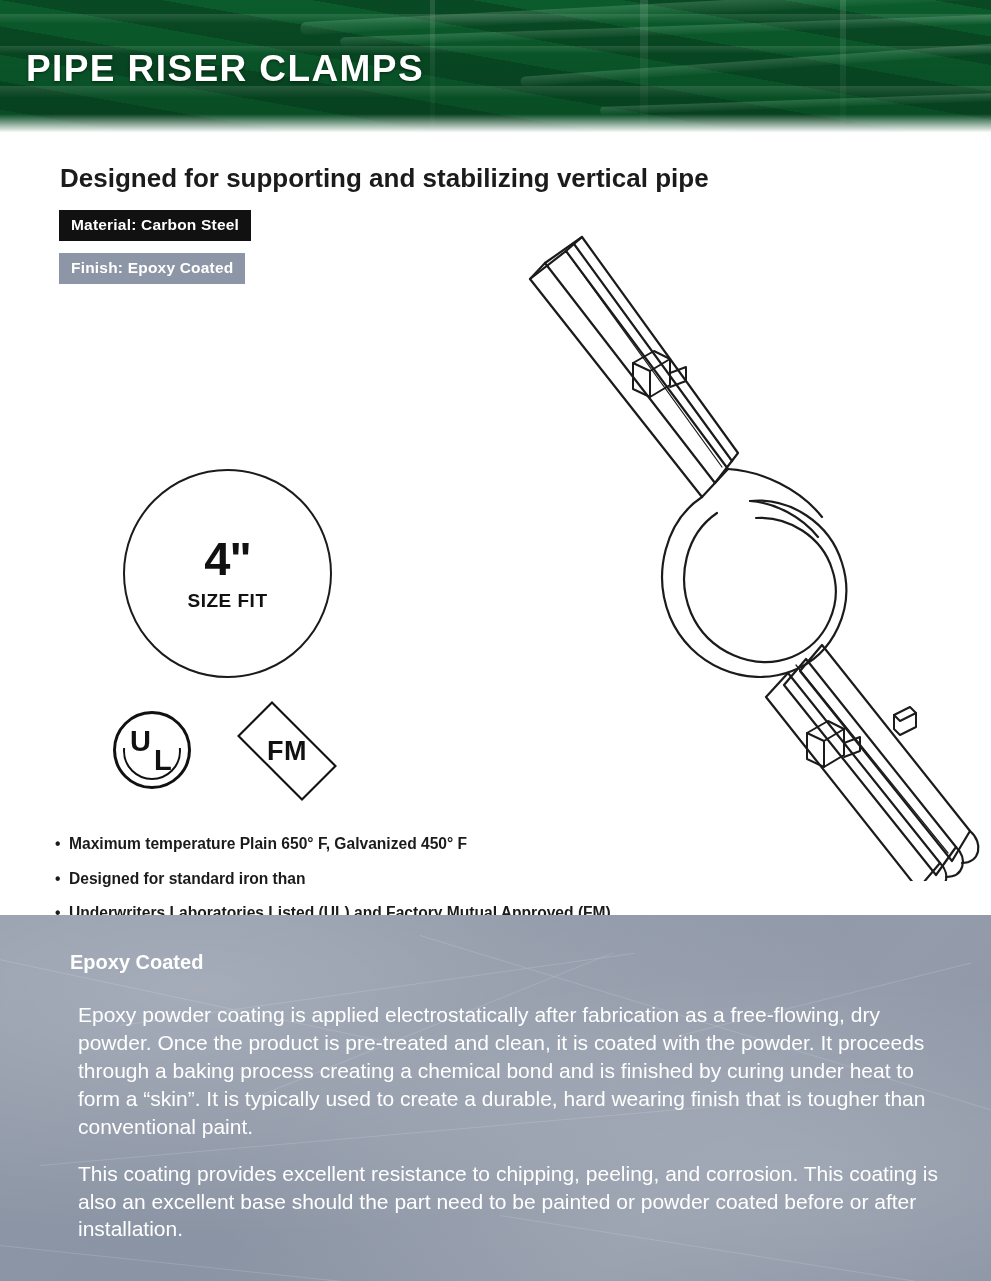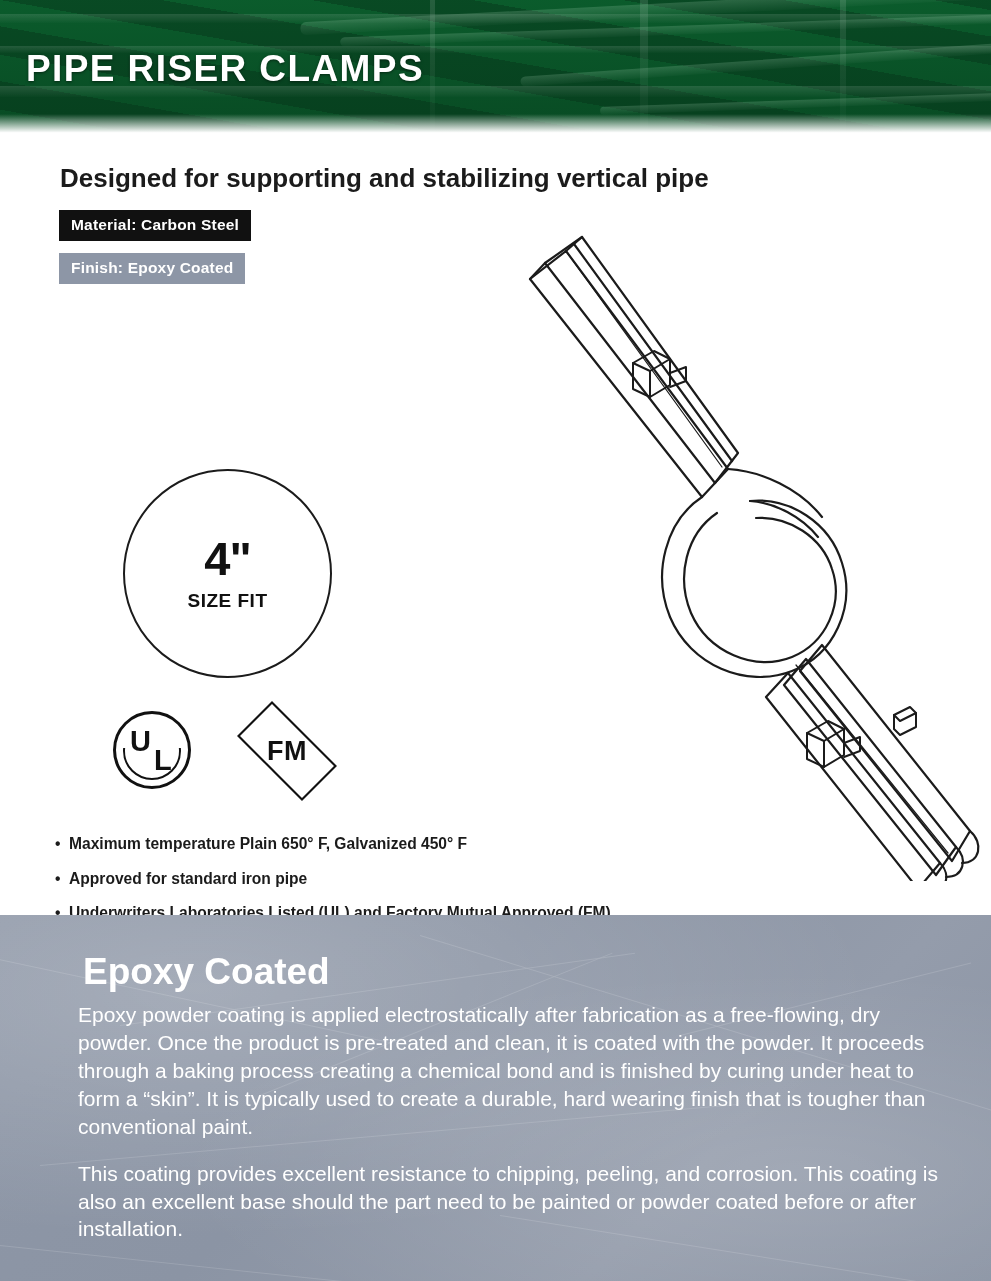--- a/index.html
+++ b/index.html
@@ -188,22 +188,22 @@
   }
   .gray-veins { position: absolute; inset: 0; opacity: .18; }
   .vein {
     position: absolute;
     background: rgba(255,255,255,.75);
     height: 1px;
     transform-origin: left center;
   }
   .epoxy-title {
     position: absolute;
-    left: 83px; top: 36px;
-    font-size: 37px;
+    left: 70px; top: 36px;
+    font-size: 20px;
     font-weight: bold;
     color: #ffffff;
   }
   .epoxy-body {
     position: absolute;
     left: 78px; top: 86px;
     width: 875px;
     color: #ffffff;
     font-size: 21px;
     line-height: 1.33;
@@ -256,21 +256,21 @@
       <div class="fm-text">FM</div>
     </div>
 
     <div class="bullets">
       <div class="bullet">
         <span class="dot">•</span>
         <span class="txt">Maximum temperature Plain 650° F, Galvanized 450° F</span>
       </div>
       <div class="bullet">
         <span class="dot">•</span>
-        <span class="txt">Approved for standard iron pipe</span>
+        <span class="txt">Designed for standard iron than</span>
       </div>
       <div class="bullet">
         <span class="dot">•</span>
         <span class="txt">Underwriters Laboratories Listed (UL) and Factory Mutual Approved (FM)</span>
       </div>
       <div class="bullet">
         <span class="dot">•</span>
         <span class="txt">
           <span>Complies with Federal Specifications A-A-1192A Type 8, Manufacturers</span>
           <span class="cont">Standardization Society (MSS) ANSI/SP-69 and SP-58 Type 8</span>

